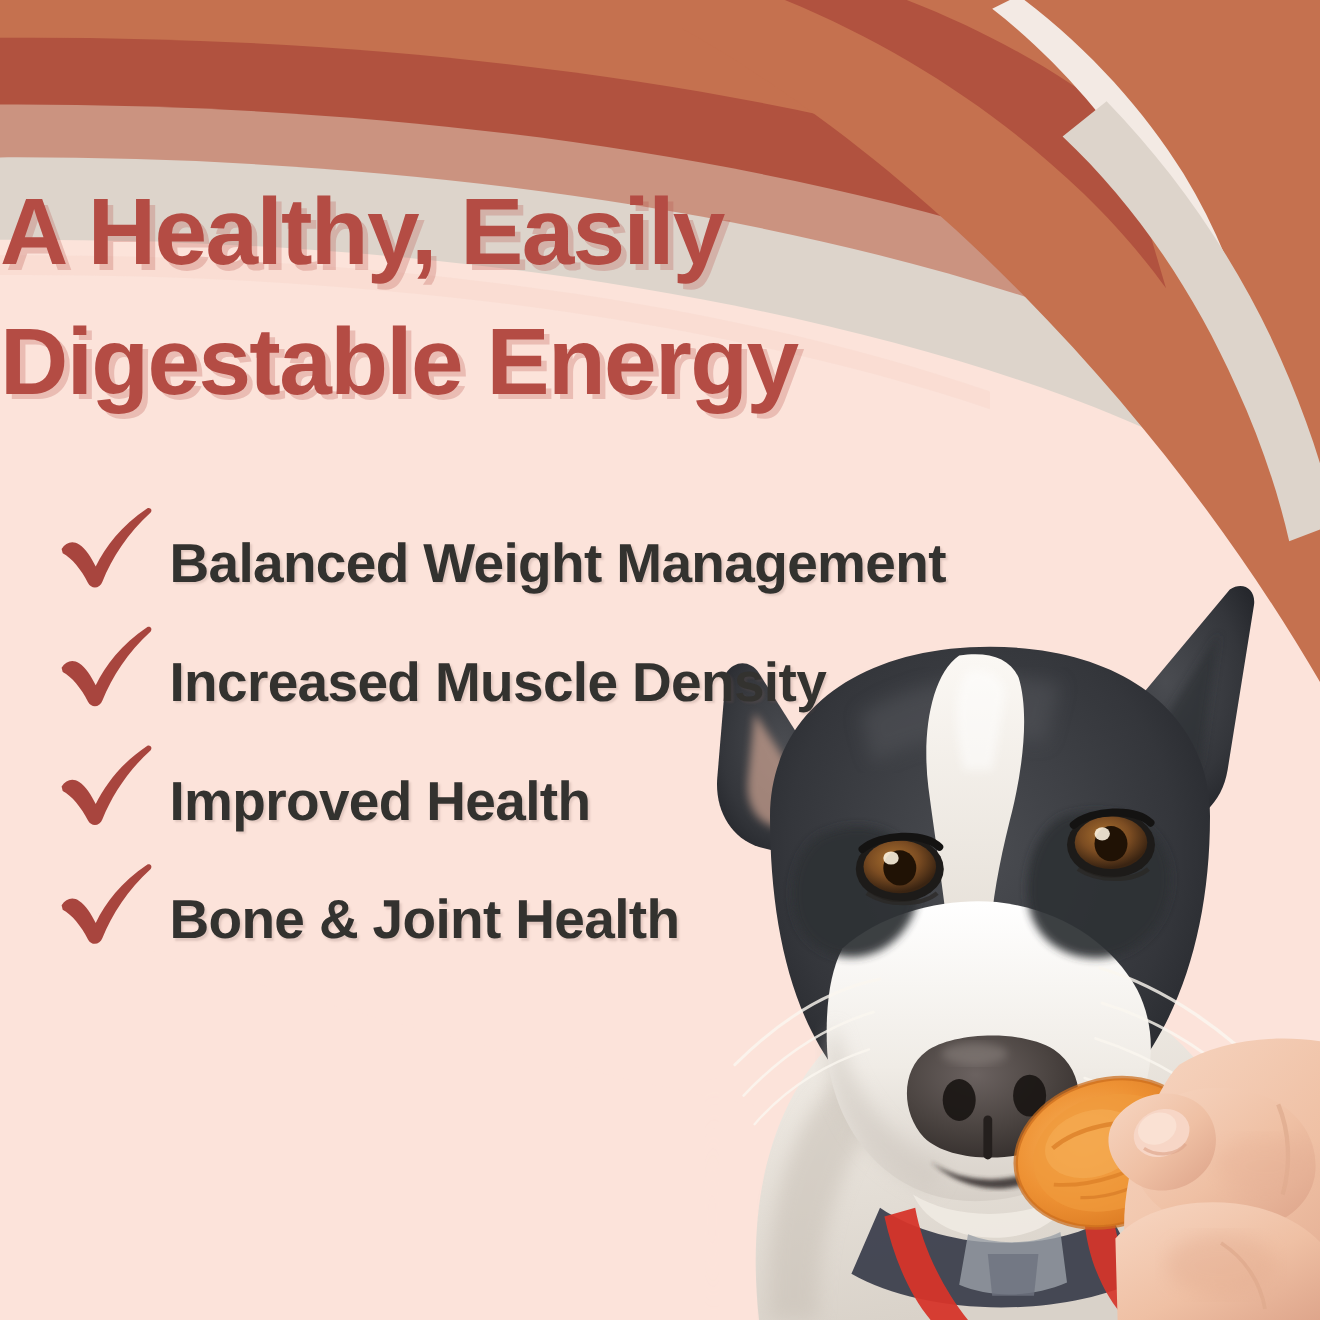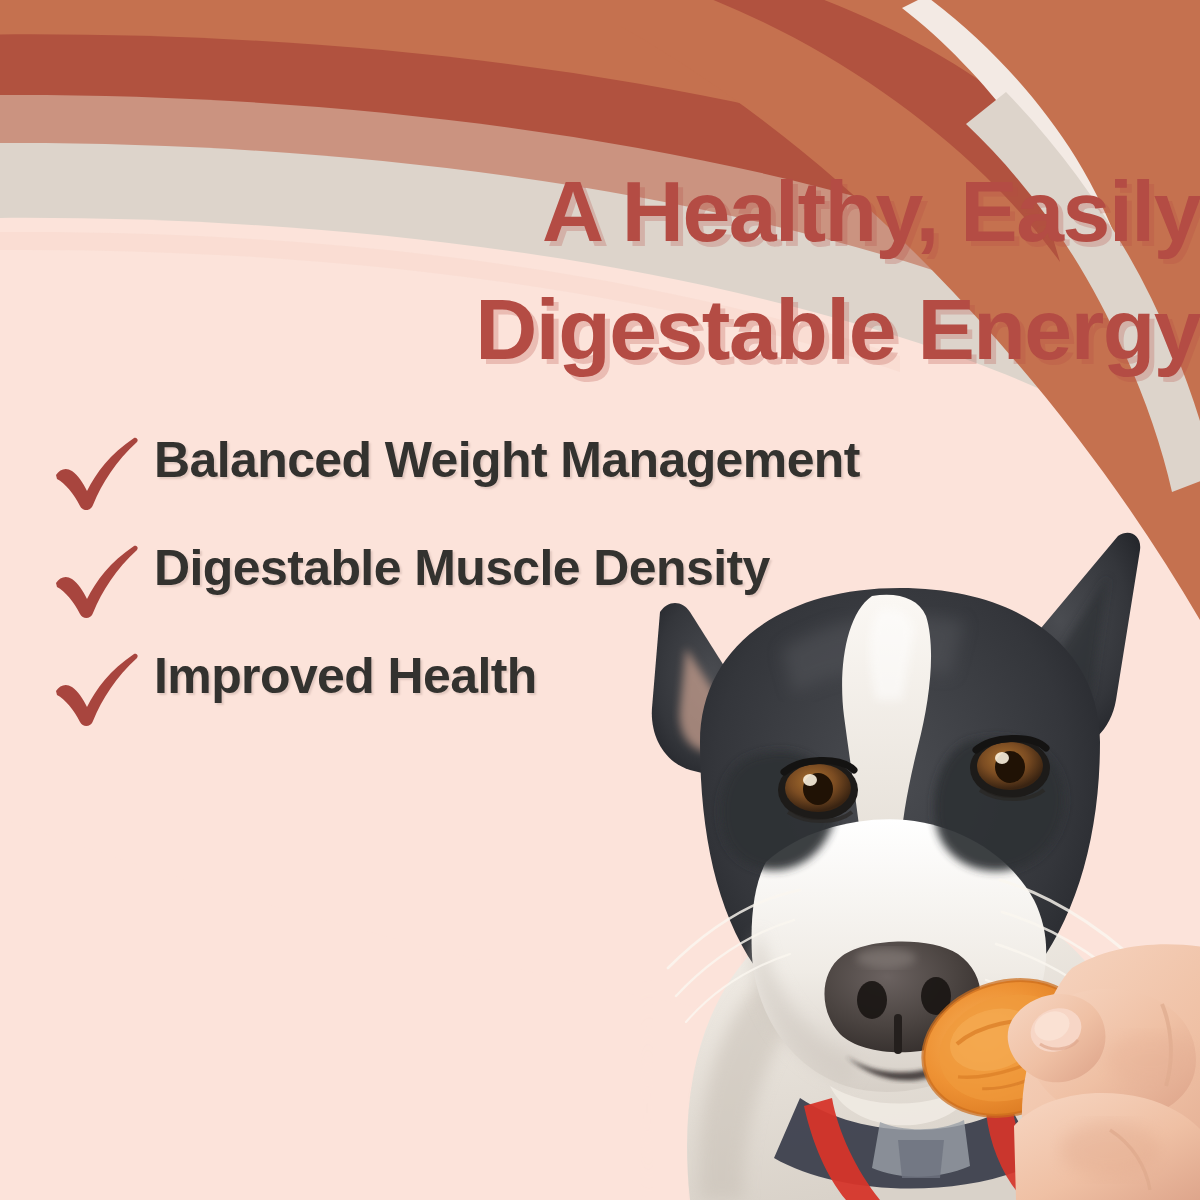--- a/index.html
+++ b/index.html
@@ -17,21 +17,21 @@
     background:#FCE3DA;
     overflow:hidden;
   }
 
   .layer { position:absolute; top:0; left:0; width:1200px; height:1200px; }
 
   
   #headline {
     position:absolute;
     top:152px; left:0; width:1200px;
-    text-align:right;
+    text-align:left;
     z-index:40;
     pointer-events:none;
   }
   #headline .hl-line {
     display:block;
     font-family:"Liberation Sans", sans-serif;
     font-weight:bold;
     font-size:86px;
     line-height:118px;
     letter-spacing:-1.5px;
@@ -42,21 +42,21 @@
 
   
   #benefits {
     position:absolute;
     top:432px; left:42px;
     width:1060px;
     z-index:40;
   }
   .benefit-row {
     display:flex;
-    align-items:flex-start;
+    align-items:flex-end;
     height:108px;
   }
   .check-wrap {
     width:112px; height:84px;
     flex:0 0 112px;
     display:flex; align-items:center; justify-content:center;
   }
   .check-wrap svg { width:96px; height:78px; display:block; overflow:visible; }
   .benefit-label {
     font-family:"Liberation Sans", sans-serif;
@@ -176,33 +176,41 @@
       </span>
       <span class="benefit-label">Balanced Weight Management</span>
     </div>
 
     <div class="benefit-row">
       <span class="check-wrap">
         <svg viewBox="0 0 96 78">
             <path d="M6 40 C10 34 16 32 22 36 C28 40 33 48 37 56 C46 38 60 19 84 3 C86 2 89 4 87 7 C66 26 52 48 43 70 C41 76 33 77 30 71 C24 59 15 48 7 44 Z" fill="#A8453E"></path>
           </svg>
       </span>
-      <span class="benefit-label">Digestable Muscle Density</span>
+      <span class="benefit-label">Increased Muscle Density</span>
     </div>
 
     <div class="benefit-row">
       <span class="check-wrap">
         <svg viewBox="0 0 96 78">
             <path d="M6 40 C10 34 16 32 22 36 C28 40 33 48 37 56 C46 38 60 19 84 3 C86 2 89 4 87 7 C66 26 52 48 43 70 C41 76 33 77 30 71 C24 59 15 48 7 44 Z" fill="#A8453E"></path>
           </svg>
       </span>
       <span class="benefit-label">Improved Health</span>
     </div>
 
 
+    <div class="benefit-row">
+      <span class="check-wrap">
+        <svg viewBox="0 0 96 78">
+            <path d="M6 40 C10 34 16 32 22 36 C28 40 33 48 37 56 C46 38 60 19 84 3 C86 2 89 4 87 7 C66 26 52 48 43 70 C41 76 33 77 30 71 C24 59 15 48 7 44 Z" fill="#A8453E"></path>
+          </svg>
+      </span>
+      <span class="benefit-label">Bone &amp; Joint Health</span>
+    </div>
 
   </div>
 
   <svg id="photo" viewBox="0 0 1200 1200" preserveAspectRatio="none">
     <defs>
       <radialGradient id="headShade" cx="48%" cy="40%" r="68%">
         <stop offset="0%" stop-color="#4A4C51"></stop>
         <stop offset="65%" stop-color="#34363B"></stop>
         <stop offset="100%" stop-color="#202227"></stop>
       </radialGradient>

